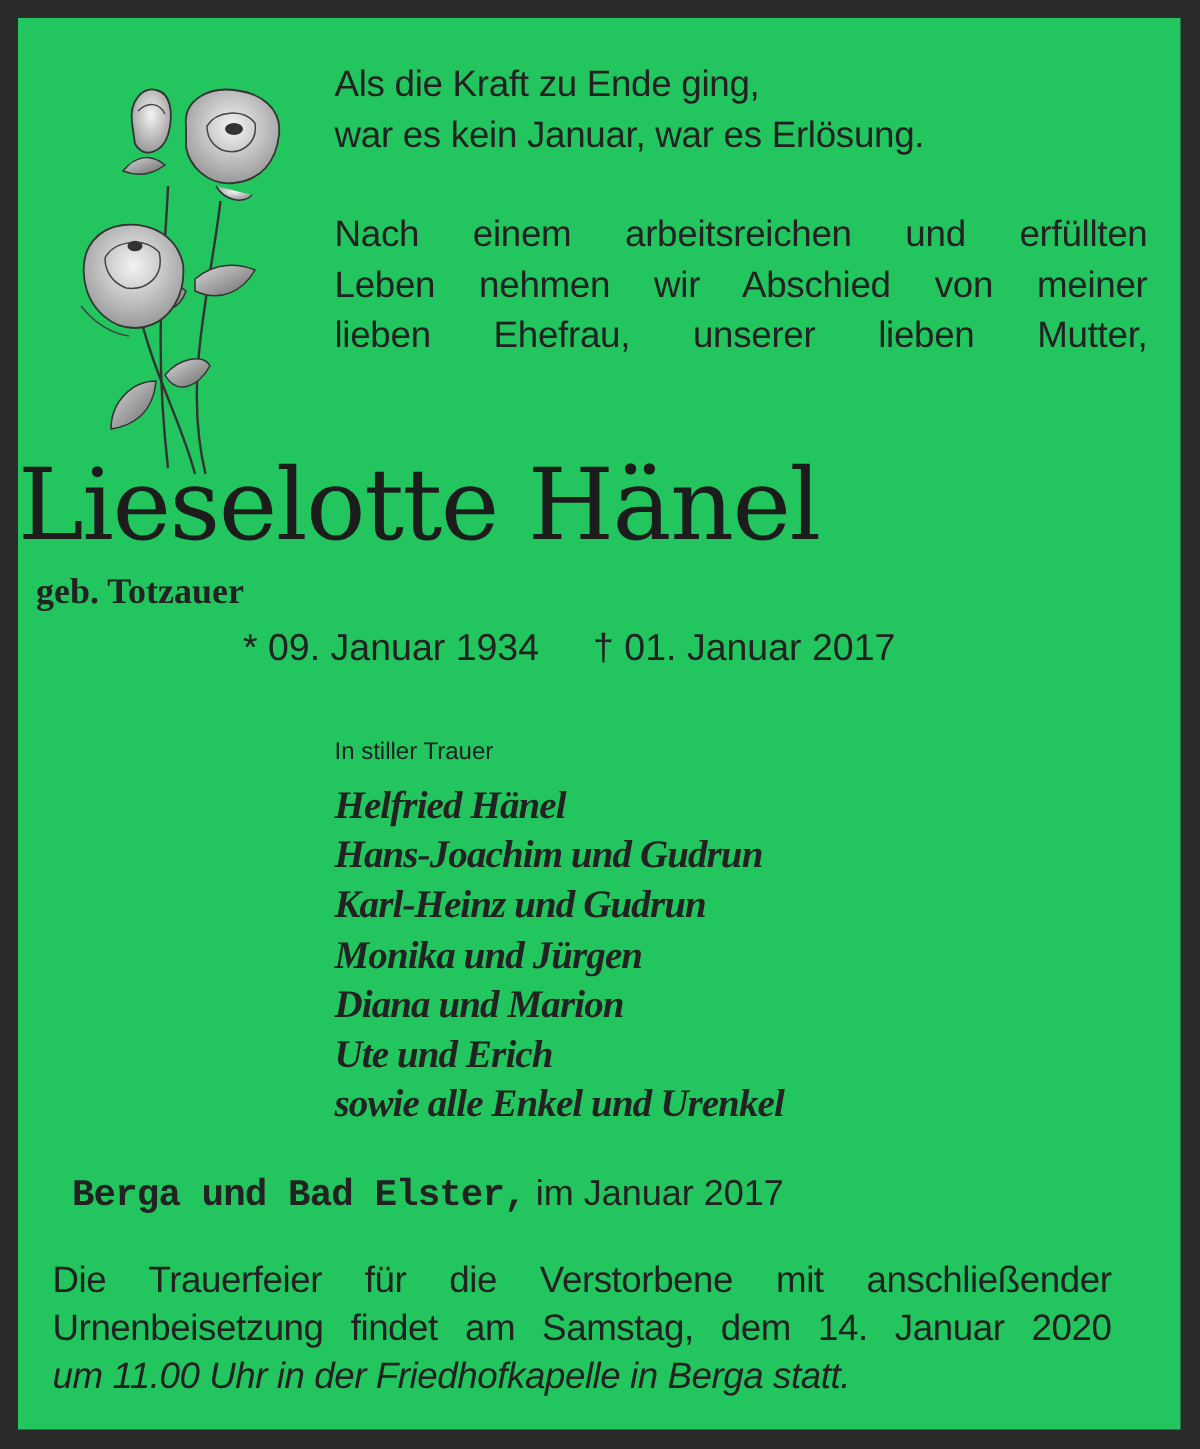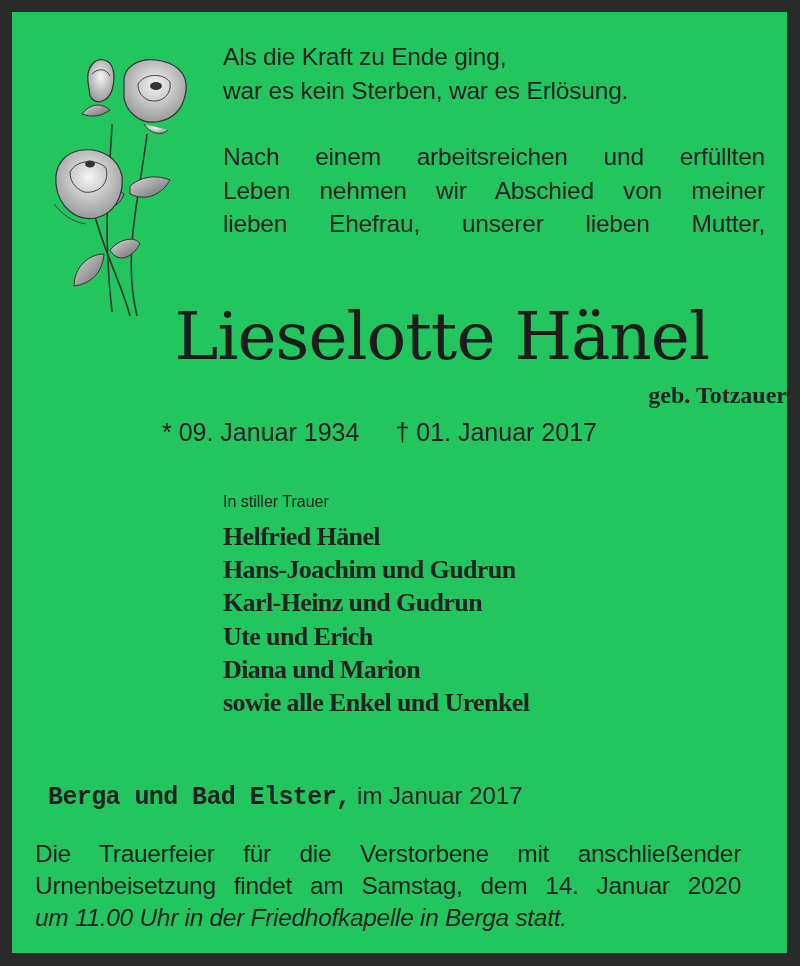--- a/index.html
+++ b/index.html
@@ -5,28 +5,28 @@
   html,body{margin:0;padding:0;}
   body{width:800px;height:966px;background:#2a2a2a;position:relative;overflow:hidden;
        font-family:"DejaVu Serif","Liberation Serif",serif;color:#1e1e1e;}
   .page{position:absolute;left:12px;top:12px;width:775px;height:941px;background:#22c55e;}
   .roses{position:absolute;left:40px;top:42px;width:145px;height:265px;}
   .txt{position:absolute;font-family:"Liberation Sans","DejaVu Sans",sans-serif;color:#222;}
   .poem{left:211px;top:28px;font-size:24.5px;line-height:34px;letter-spacing:-0.2px;}
   .intro{left:211px;top:128px;width:542px;font-size:24.5px;line-height:33.5px;letter-spacing:-0.2px;}
   .intro .j{display:block;text-align:justify;text-align-last:justify;}
   .intro .l{display:block;}
-  .name{left:0;width:697px;top:285px;text-align:right;font-family:"DejaVu Serif","Liberation Serif",serif;
+  .name{left:0;width:697px;top:285px;text-align:left;font-family:"DejaVu Serif","Liberation Serif",serif;
         font-size:66px;line-height:80px;color:#1c1c1c;letter-spacing:-1px;}
-  .maiden{left:0;width:775px;top:368px;text-align:right;font-family:"Liberation Serif",serif;font-weight:bold;font-size:24px;line-height:30px;}
+  .maiden{left:0;width:775px;top:368px;text-align:left;font-family:"Liberation Serif",serif;font-weight:bold;font-size:24px;line-height:30px;padding-left:12px;}
   .dates{left:150px;top:404px;font-size:25px;line-height:32px;}
   .dates span{margin-right:36px;}
   .mourn{left:211px;top:475px;font-size:16px;line-height:30px;}
   .family{left:211px;top:508px;font-family:"Liberation Serif",serif;font-weight:bold;font-size:26px;line-height:33.2px;letter-spacing:-0.6px;}
-  .family div{white-space:nowrap;}
+  .family div{white-space:nowrap;font-style:italic;}
   .place{left:36px;top:768px;font-size:24px;line-height:32px;}
   .place b{font-family:Liberation Mono, monospace;font-size:25px;letter-spacing:-0.6px;}
   .service{left:23px;top:826px;width:706px;font-size:24.5px;line-height:32px;letter-spacing:-0.3px;}
   .service .j{display:block;text-align:justify;text-align-last:justify;}
   .service .l{display:block;font-style:italic;}
 </style>
 </head>
 <body>
 
 <div class="page">
@@ -62,21 +62,21 @@
     <path d="M92 70 C98 80 110 82 116 76" stroke="#333" stroke-width="1" fill="url(#pg)"></path>
 
     <path d="M4 130 C2 110 14 98 30 96 C50 94 66 104 70 122 C72 142 62 160 44 164 C24 168 6 152 4 130 Z" fill="url(#pg)" stroke="#333" stroke-width="1.2"></path>
     <path d="M18 118 C24 106 44 104 54 114 C58 130 46 140 32 138 C22 134 18 126 18 118 Z" fill="none" stroke="#444" stroke-width="1"></path>
     <ellipse cx="38" cy="110" rx="5" ry="3.5" fill="#333"></ellipse>
     <path d="M2 150 C10 160 20 168 34 170" stroke="#444" stroke-width="1" fill="none"></path>
   </svg>
 
   <div class="txt poem">
     <div>Als die Kraft zu Ende ging,</div>
-    <div>war es kein Sterben, war es Erlösung.</div>
+    <div>war es kein Januar, war es Erlösung.</div>
   </div>
 
   <div class="txt intro">
     <span class="j">Nach einem arbeitsreichen und erfüllten</span>
     <span class="j">Leben nehmen wir Abschied von meiner</span>
     <span class="j">lieben Ehefrau, unserer lieben Mutter,</span>
   </div>
 
   <div class="txt name">Lieselotte Hänel</div>
   <div class="txt maiden">geb. Totzauer</div>
@@ -84,22 +84,23 @@
   <div class="txt dates">
     <span>* 09. Januar 1934</span><span>† 01. Januar 2017</span>
   </div>
 
   <div class="txt mourn">In stiller Trauer</div>
 
   <div class="txt family">
     <div>Helfried Hänel</div>
     <div>Hans-Joachim und Gudrun</div>
     <div>Karl-Heinz und Gudrun</div>
+    <div>Monika und Jürgen</div>
+    <div>Diana und Marion</div>
     <div>Ute und Erich</div>
-    <div>Diana und Marion</div>
     <div>sowie alle Enkel und Urenkel</div>
   </div>
 
   <div class="txt place">
     <b>Berga und Bad Elster,</b><span> im Januar 2017</span>
   </div>
 
   <div class="txt service">
     <span class="j">Die Trauerfeier für die Verstorbene mit anschließender</span>
     <span class="j">Urnenbeisetzung findet am Samstag, dem 14. Januar 2020</span>

